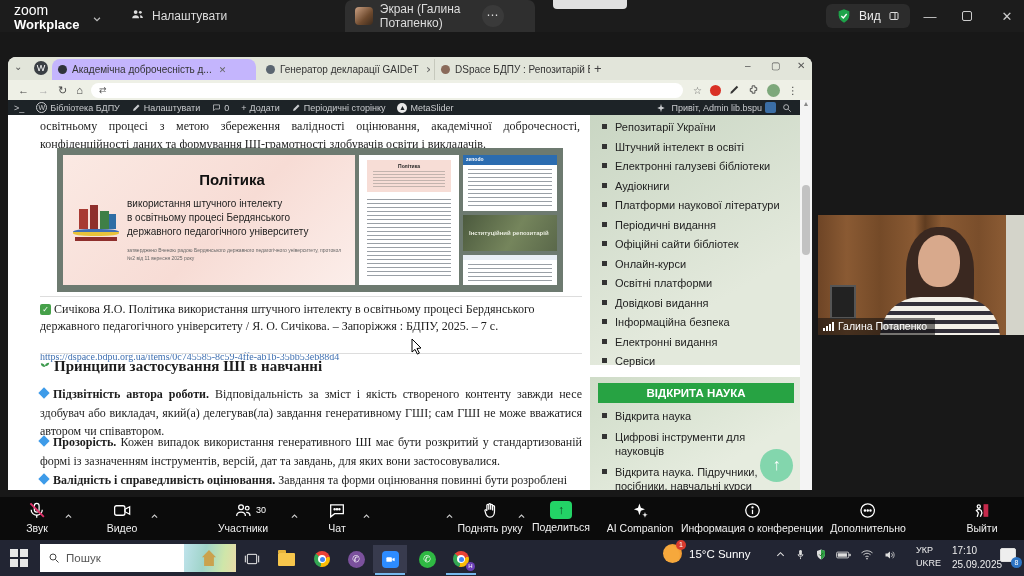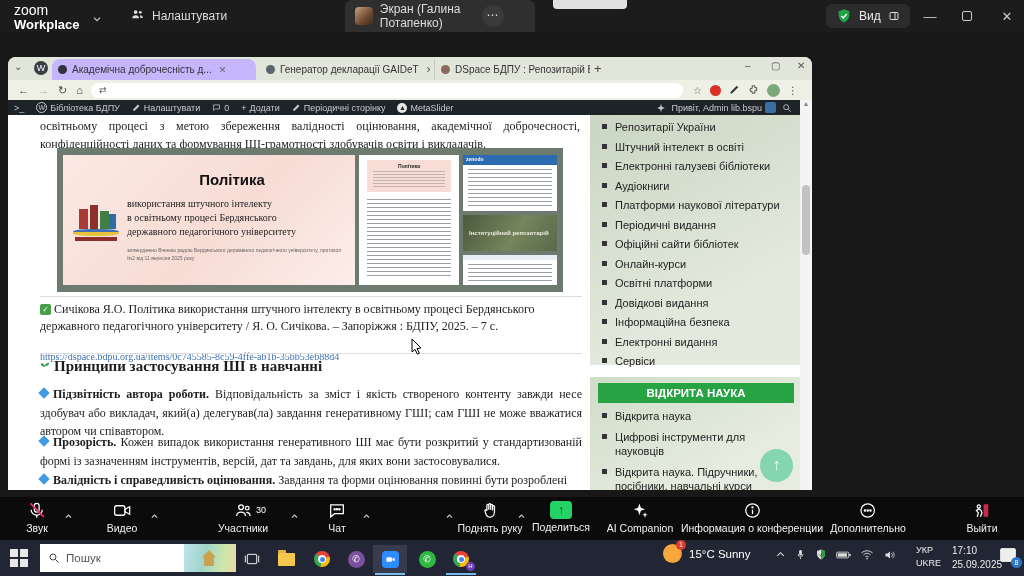--- a/index.html
+++ b/index.html
@@ -57,21 +57,21 @@
   .bscrollbar { position:absolute; left:792px; top:43px; width:12px; height:390px; background:#f4f4f4; }
   .bscrollbar .arr { color:#888; font-size:7px; text-align:center; }
   .bscrollbar .thumb { position:absolute; left:2px; top:85px; width:8px; height:70px; background:#c2c2c2; border-radius:4px; }
 
   
   .page { position:absolute; left:0; top:58px; width:792px; height:375px; background:#fff; font-family:"Liberation Serif", serif; color:#1d1d1d; overflow:hidden; }
   .intro { position:absolute; left:32px; top:2px; width:540px; font-size:12px; line-height:1.5; text-align:justify; }
   .hero { position:absolute; left:49px; top:33px; width:506px; height:144px; background:#6d7a70; }
   .slide { position:absolute; left:6px; top:7px; width:292px; height:130px; background:linear-gradient(135deg,#fbe9e3,#f7dcd5 55%,#fceeea); }
   .slide-title { position:absolute; left:64px; top:16px; width:210px; text-align:center; font-size:15px; font-weight:bold; font-family:"Liberation Sans",sans-serif; color:#111; }
-  .slide-sub { position:absolute; left:64px; top:42px; width:222px; font-size:10px; line-height:1.4; font-family:Liberation Serif, serif; color:#222; }
+  .slide-sub { position:absolute; left:64px; top:42px; width:222px; font-size:10px; line-height:1.4; font-family:Liberation Sans, sans-serif; color:#222; }
   .slide-note { position:absolute; left:64px; top:92px; width:215px; font-size:5px; line-height:1.5; font-family:"Liberation Sans",sans-serif; color:#666; }
   .uni-logo { position:absolute; left:10px; top:50px; width:46px; height:42px; }
   .uni-logo .b1 { position:absolute; left:6px; top:4px; width:9px; height:20px; background:#a83b33; }
   .uni-logo .b2 { position:absolute; left:17px; top:0; width:8px; height:24px; background:#8f2f2c; }
   .uni-logo .b3 { position:absolute; left:27px; top:6px; width:9px; height:18px; background:#3f7f46; }
   .uni-logo .b4 { position:absolute; left:36px; top:9px; width:7px; height:15px; background:#2f6ea5; }
   .uni-logo .flag { position:absolute; left:0; top:24px; width:46px; height:7px; background:linear-gradient(#3f6fb5 50%,#e8c33a 50%); border-radius:40%; }
   .uni-logo .base { position:absolute; left:2px; top:32px; width:42px; height:4px; background:#8f2f2c; }
   .docpage { position:absolute; left:302px; top:7px; width:100px; height:130px; background:#fff; }
   .docpage .mini-head { position:absolute; left:8px; top:5px; width:84px; height:32px; background:#f7ddd6; }
@@ -405,20 +405,37 @@
         </div>
         <div class="scrolltop">↑</div>
       </div>
 
       <div class="bscrollbar">
         <div class="arr">▲</div>
         <div class="thumb"></div>
       </div>
     </div>
 
+    <div class="webcam">
+      <div class="wood"></div>
+      <div class="wall"></div>
+      <div class="photo-frame"></div>
+      <div class="hair"></div>
+      <div class="face"></div>
+      <div class="shirt"></div>
+      <div class="name-tag">
+        <span class="sigbars">
+            <i style="height:3px"></i>
+            <i style="height:5px"></i>
+            <i style="height:7px"></i>
+            <i style="height:9px"></i>
+          </span>
+        <span>Галина Потапенко</span>
+      </div>
+    </div>
   </div>
 
   <div class="zoom-toolbar">
     <div class="tbtn" style="left:37px;">
       <svg width="19" height="19" viewBox="0 0 24 24" fill="none" stroke="#fff" stroke-width="1.6">
           <rect x="9" y="3" width="6" height="11" rx="3"></rect>
           <path d="M5 11a7 7 0 0 0 14 0"></path>
           <line x1="12" y1="18" x2="12" y2="21"></line>
           <line x1="4" y1="3" x2="21" y2="20" stroke="#e0336b" stroke-width="2.4"></line>
         </svg>

